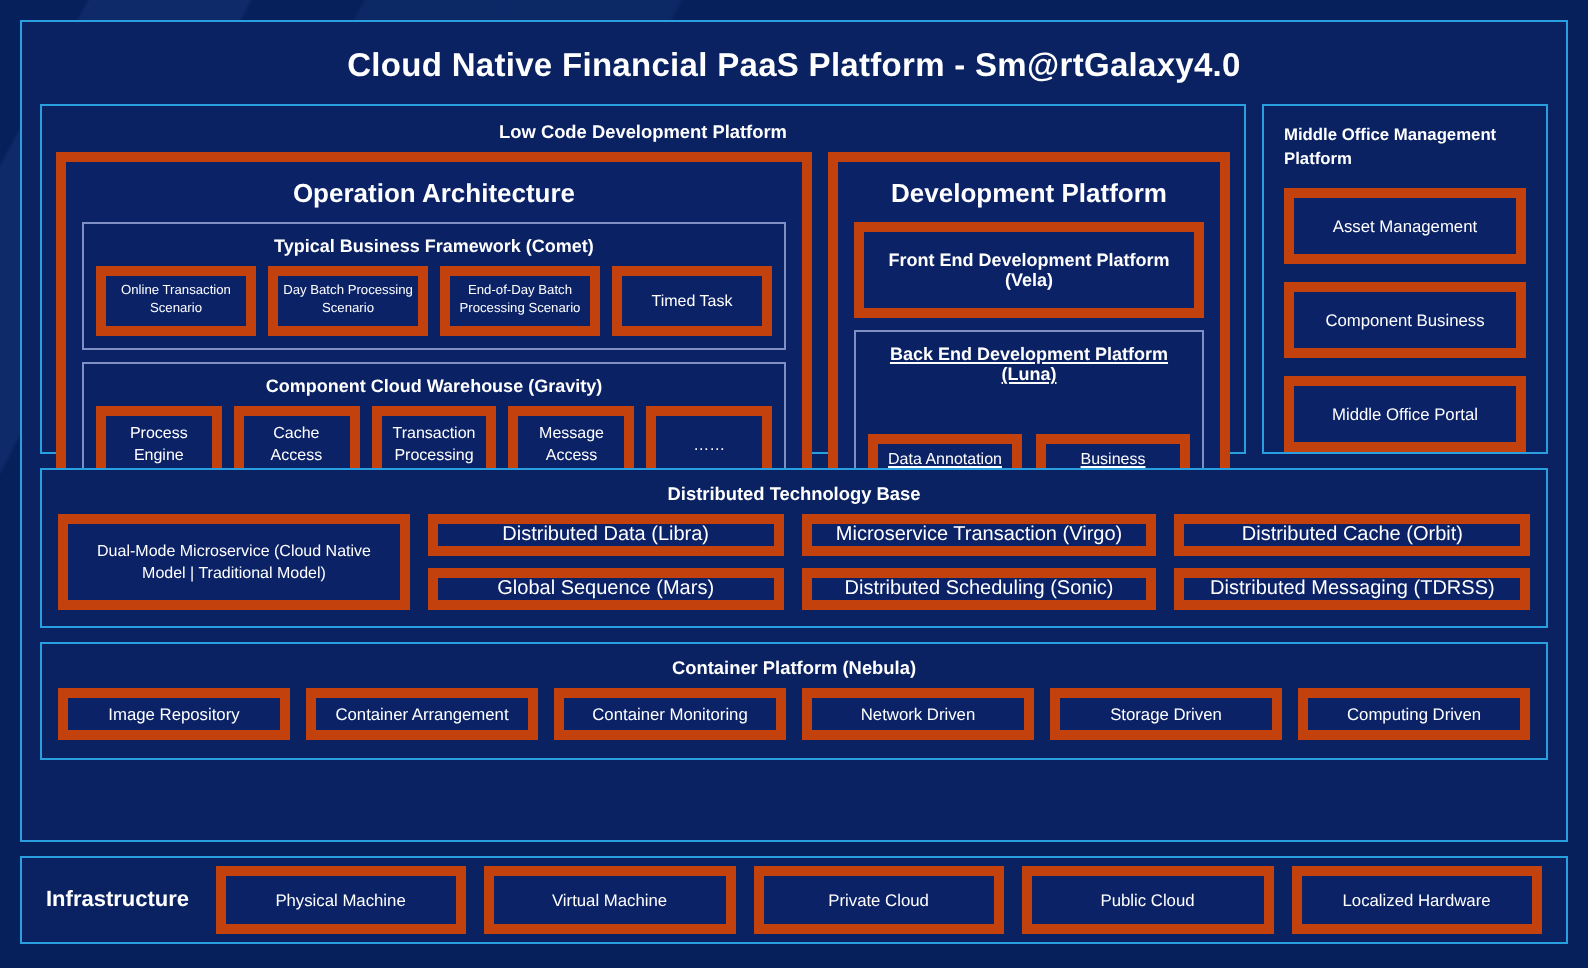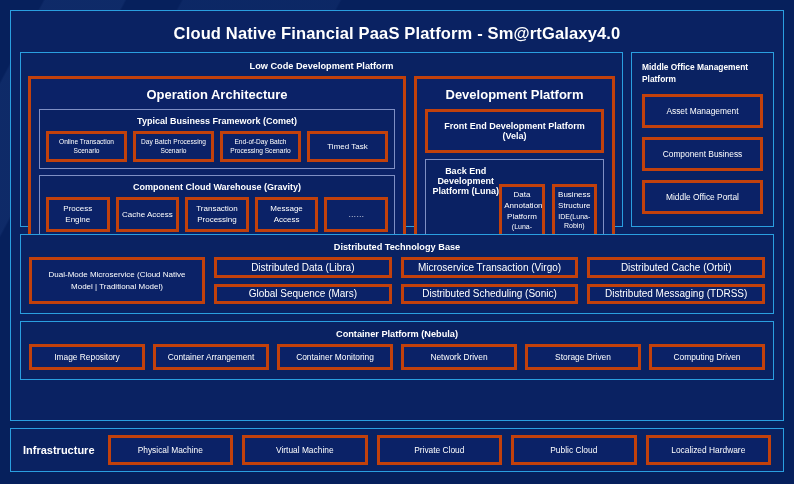--- a/index.html
+++ b/index.html
@@ -46,21 +46,21 @@
     flex-direction: column;
     gap: 7px;
   }
 
   
   .frame-cyan {
     border: 1.5px solid #2a9fe0;
     background: #0a2262;
   }
   .frame-white {
-    border: 3px solid #c2410c;
+    border: 5px solid #c2410c;
     background: #0b2267;
   }
   .frame-thin {
     border: 1px solid #7f8fc4;
     background: #0a2163;
   }
 
   
   .main-panel {
     flex: 1 1 auto;
@@ -165,21 +165,22 @@
     font-size: 9px;
     font-weight: bold;
     padding: 9px 4px;
     margin-bottom: 6px;
     color: #ffffff;
   }
   .dev-back {
     padding: 4px 6px 6px 6px;
     flex: 1 1 auto;
     display: flex;
-    flex-direction: row;
+    flex-direction: column;
+    text-decoration: underline;
   }
   .dev-pair {
     display: flex;
     gap: 7px;
     flex: 1 1 auto;
     margin-top: 20px;
   }
   .dev-chip {
     flex: 1 1 0;
     text-align: center;

